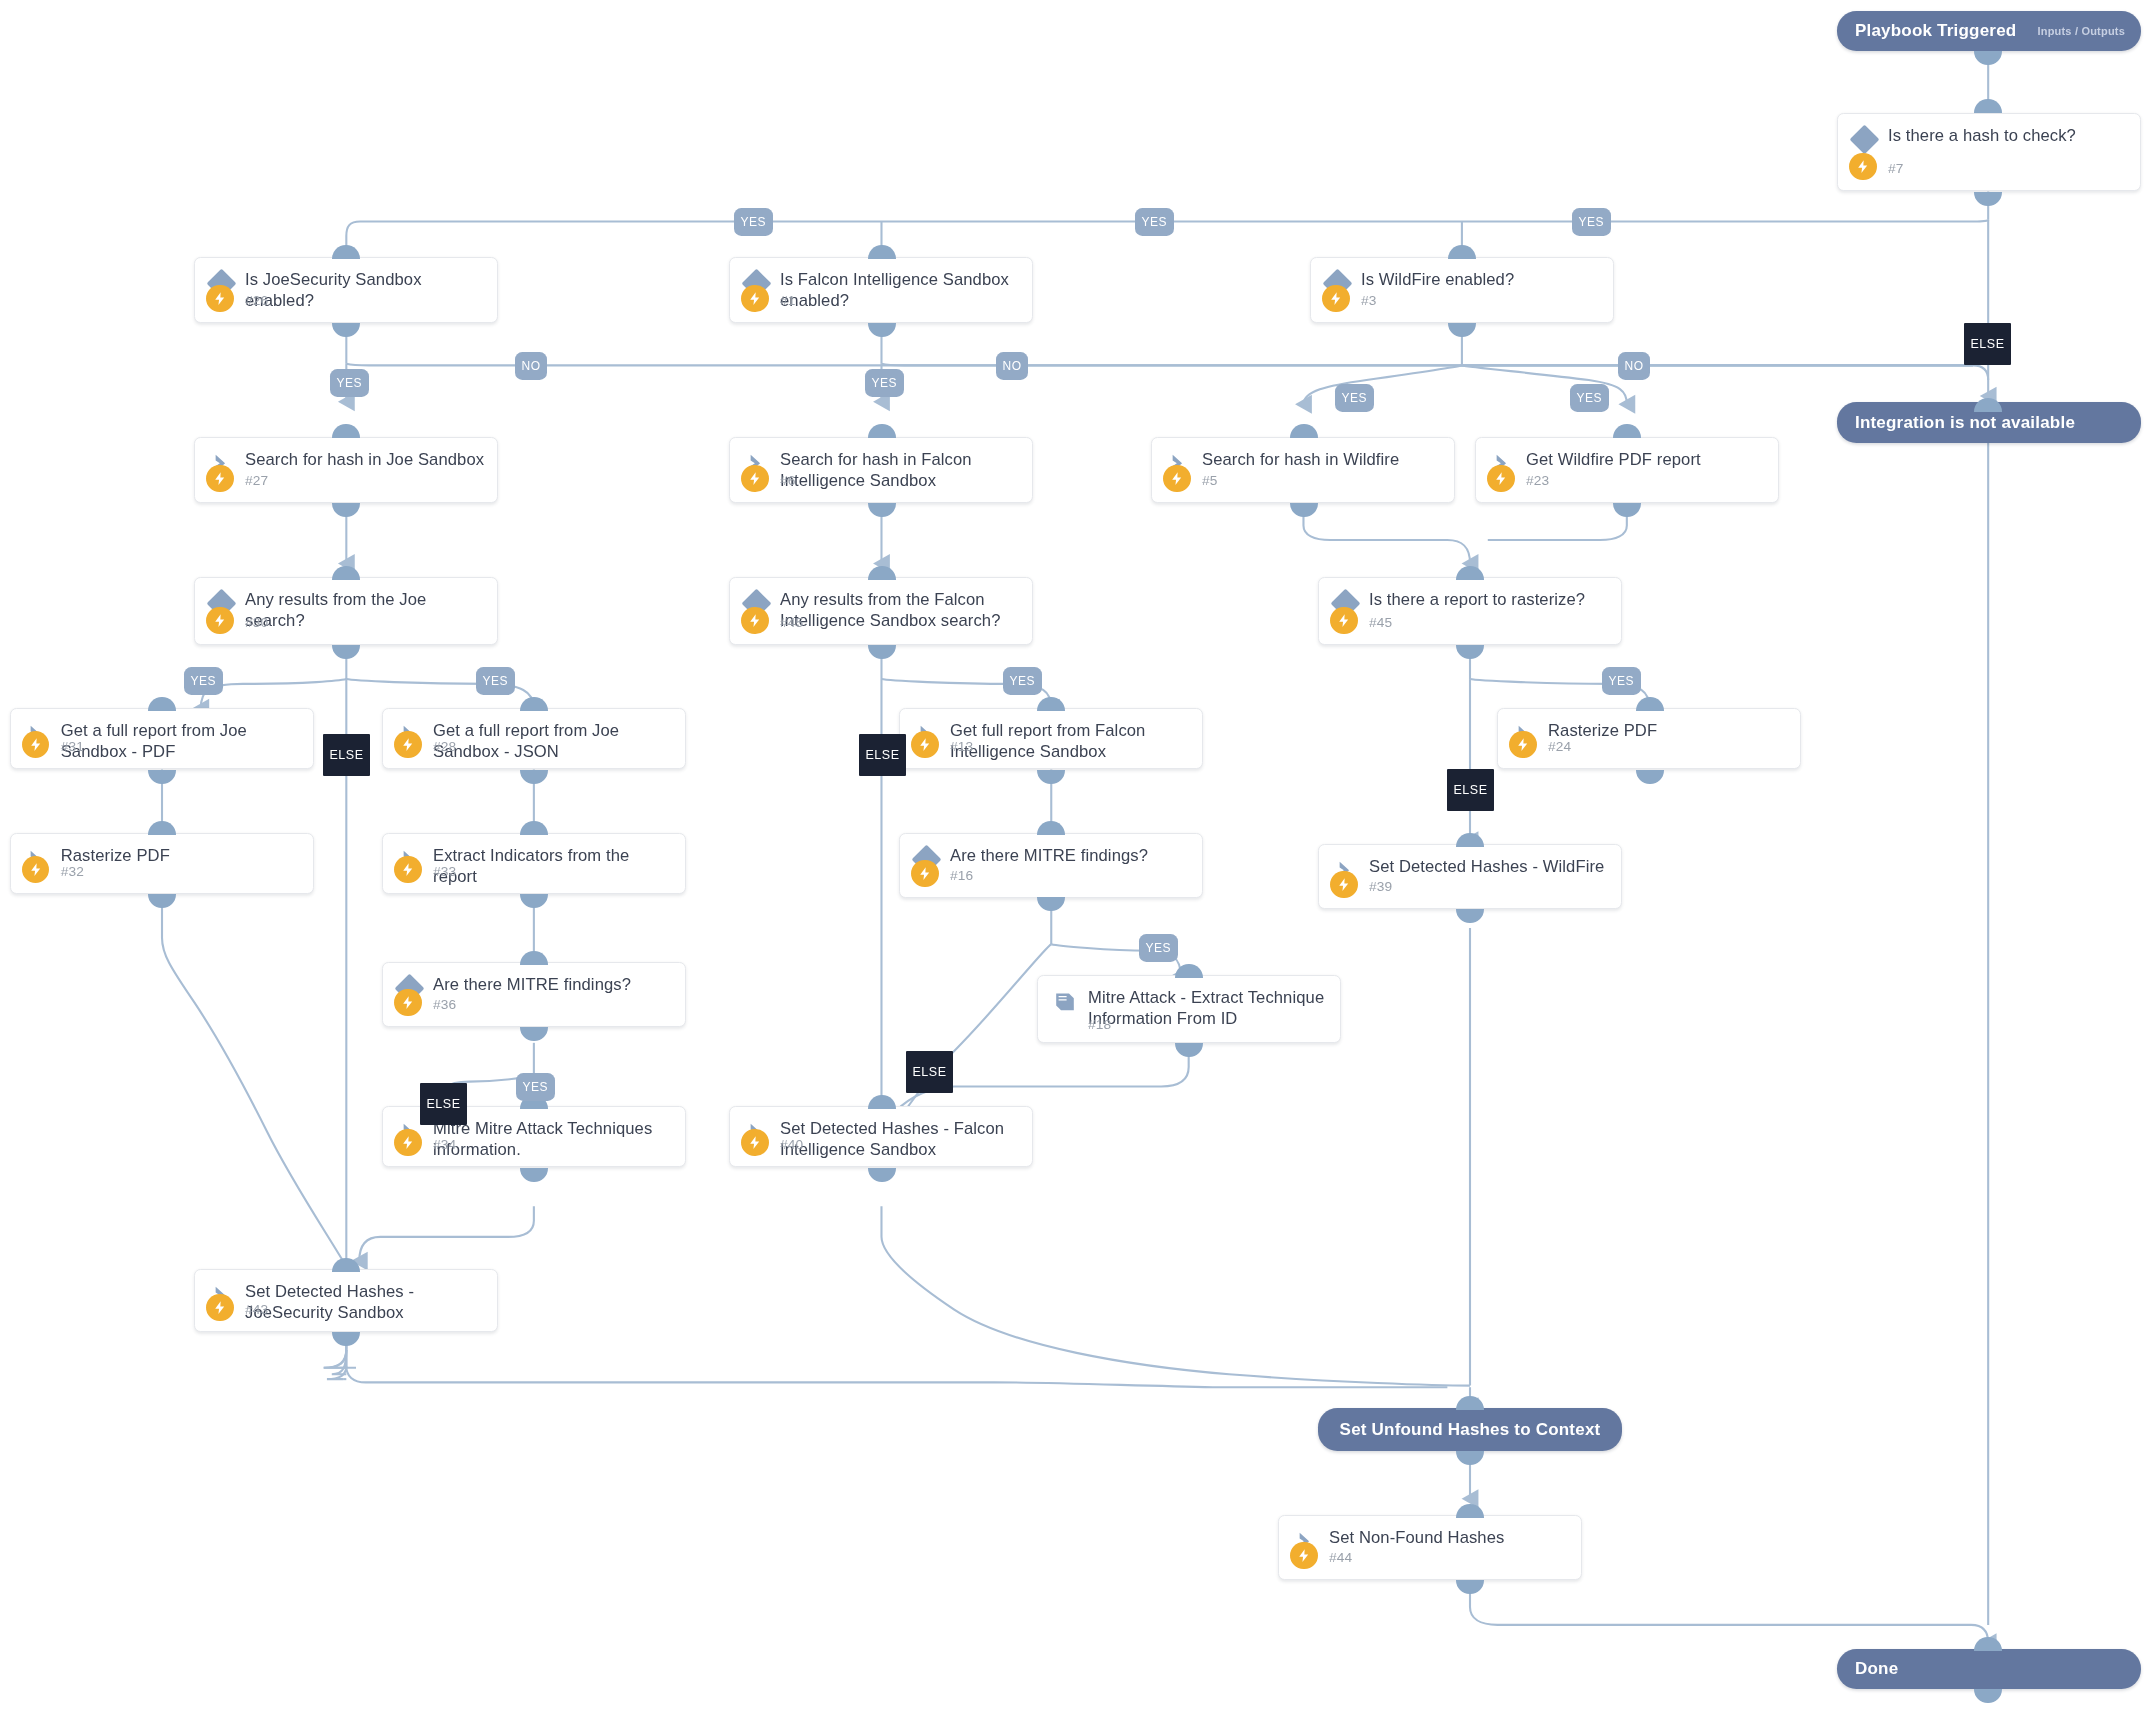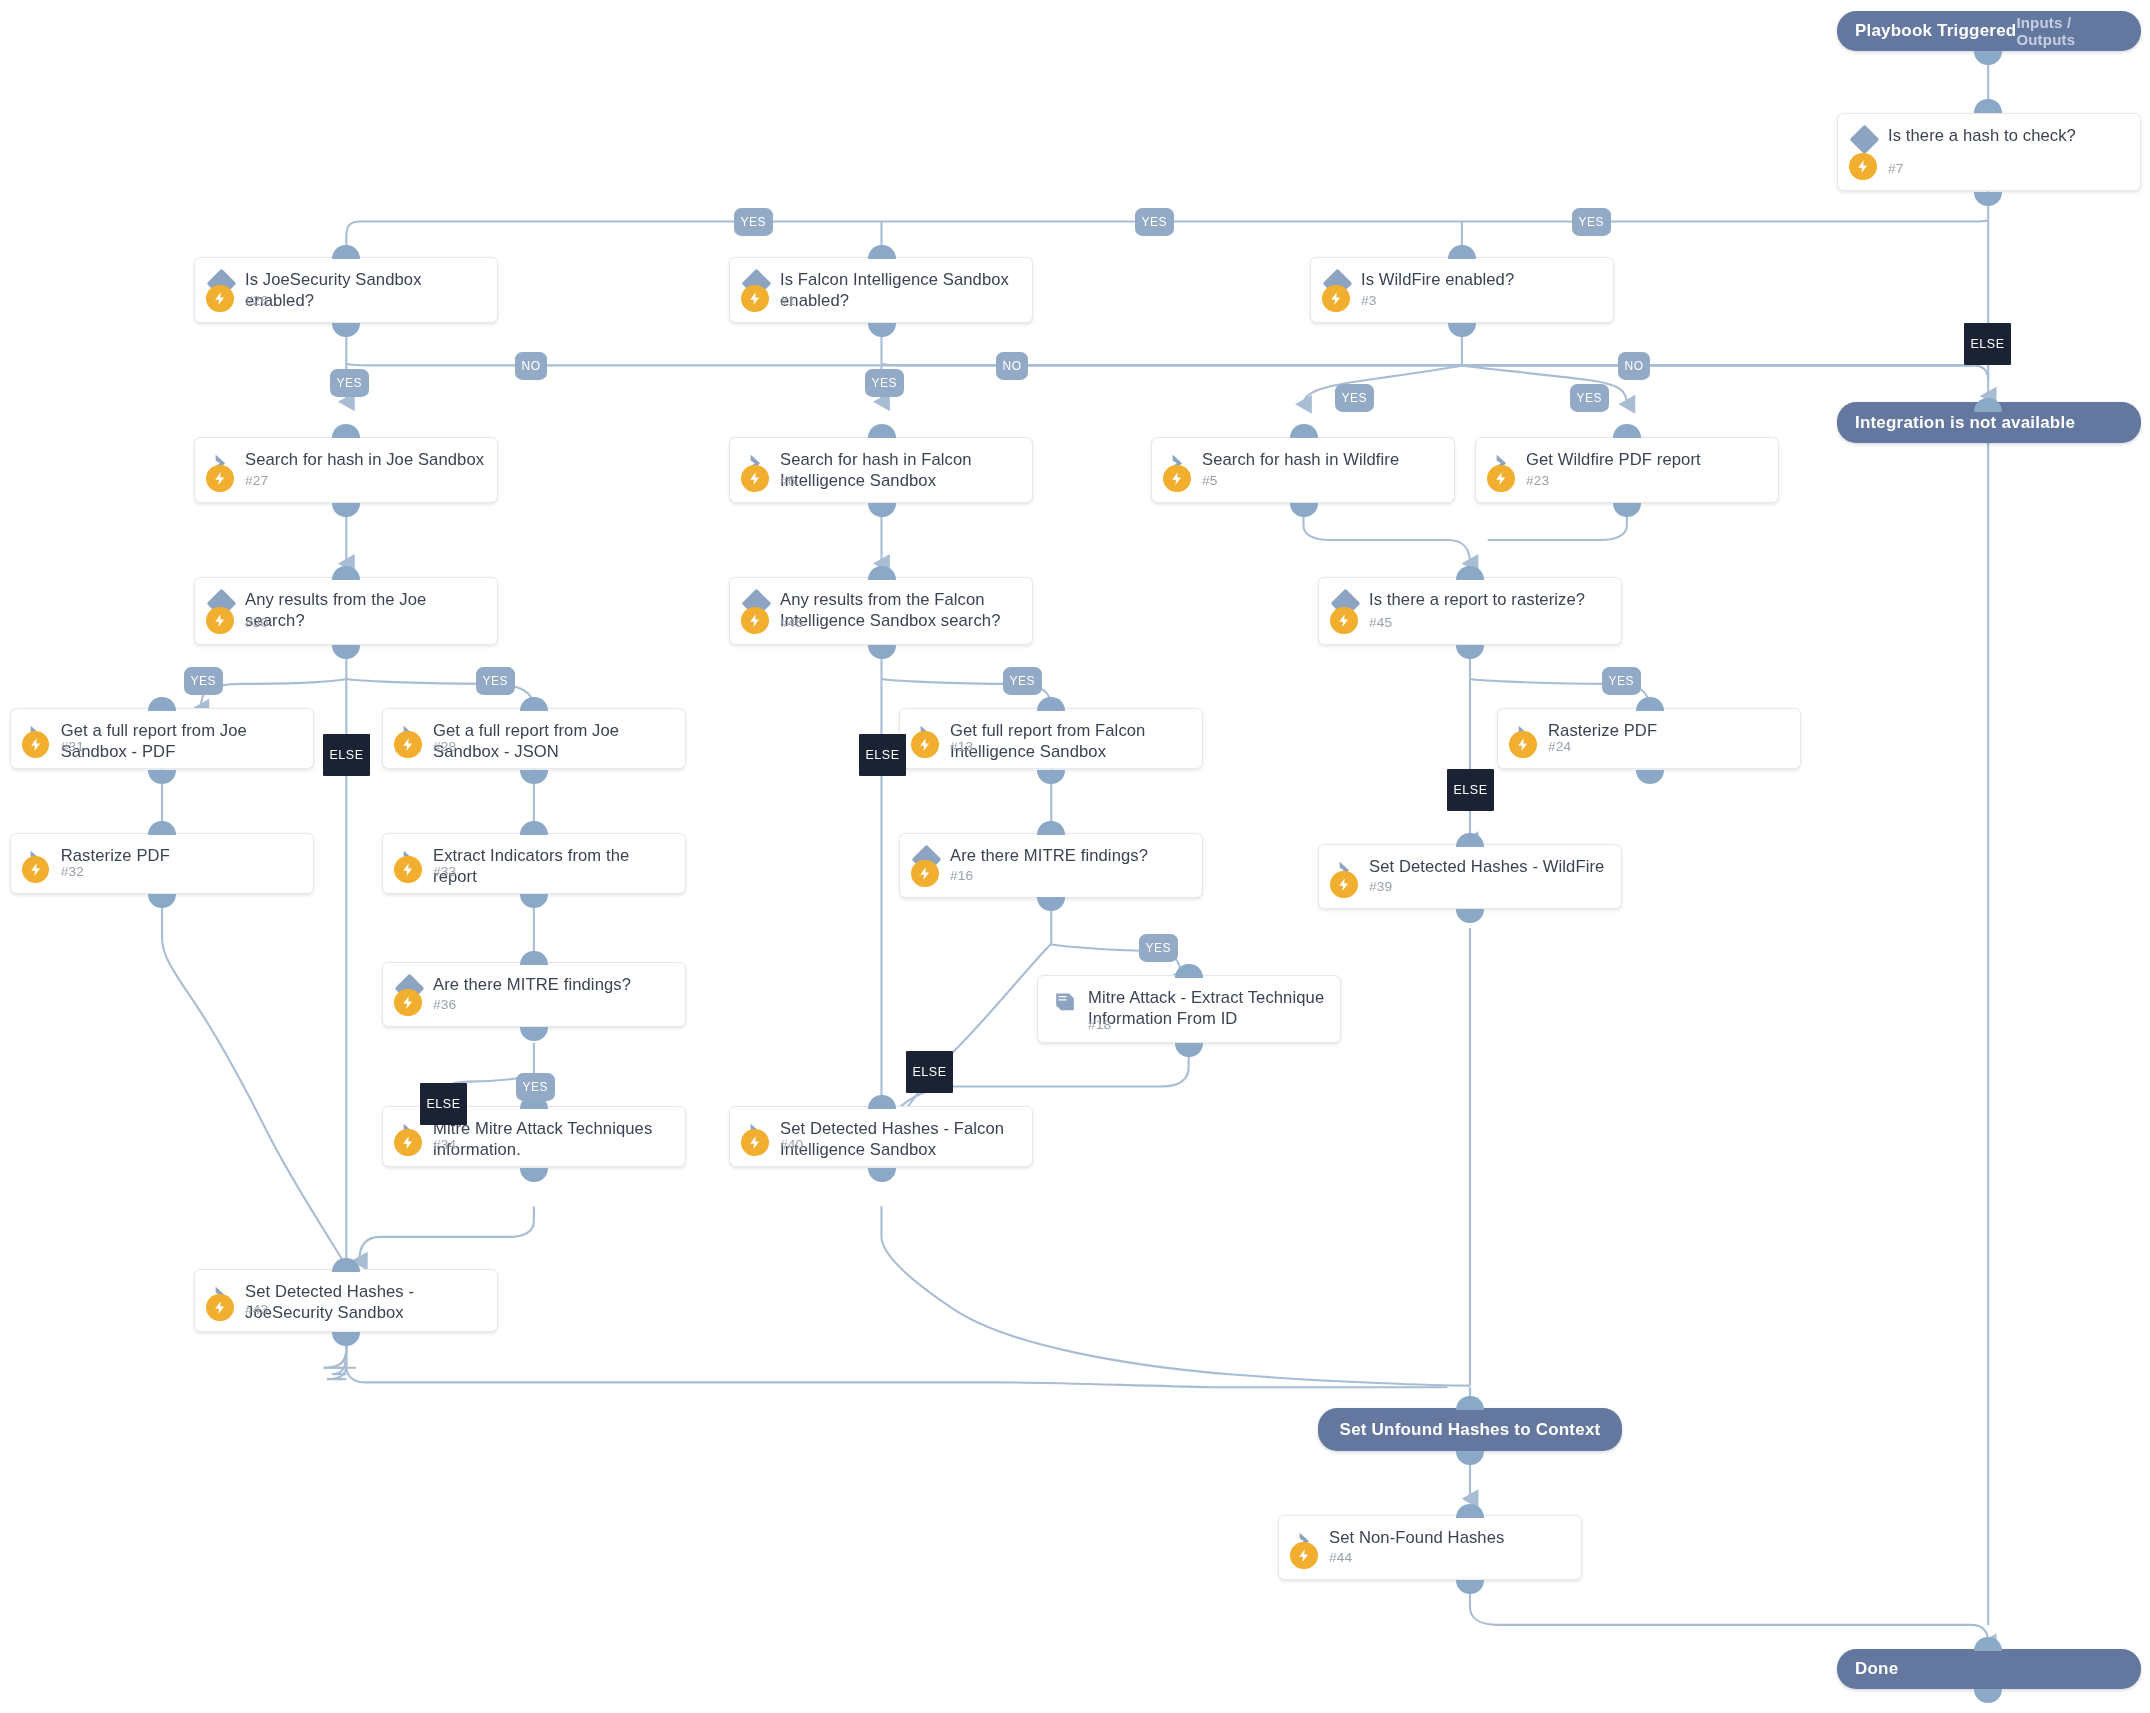--- a/index.html
+++ b/index.html
@@ -58,21 +58,21 @@
     background:#63779f;
     border-radius:19.4px;
     box-shadow:0 1.6px 3.2px rgba(30,40,60,.18);
     color:#ffffff;
     box-sizing:border-box;
     display:flex;align-items:center;
     z-index:5;
     font-weight:bold;
   }
   .pill .plabel{font-size:17px;padding-left:18px;letter-spacing:0.2px;white-space:nowrap;}
-  .pill .pright{margin-left:auto;padding-right:16px;font-size:15px;color:#c6cfe2;letter-spacing:0.2px;}
+  .pill .pright{margin-left:auto;padding-right:16px;font-size:11px;color:#c6cfe2;letter-spacing:0.2px;}
   .pill.center{justify-content:center;}
   .pill.center .plabel{padding-left:0;}
 
   
   .badge{
     position:absolute;z-index:9;
     display:flex;align-items:center;justify-content:center;
     font-size:12px;color:#ffffff;letter-spacing:0.5px;
     border-radius:7.3px;
     height:27.5px;min-width:32px;padding:0 6.5px;

